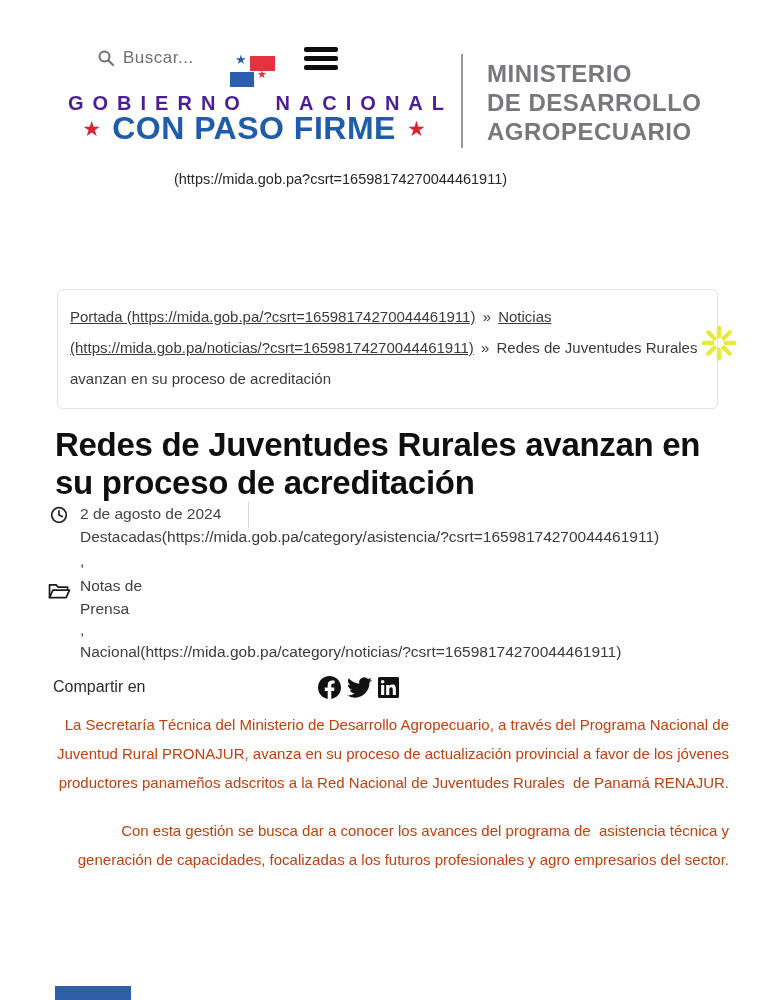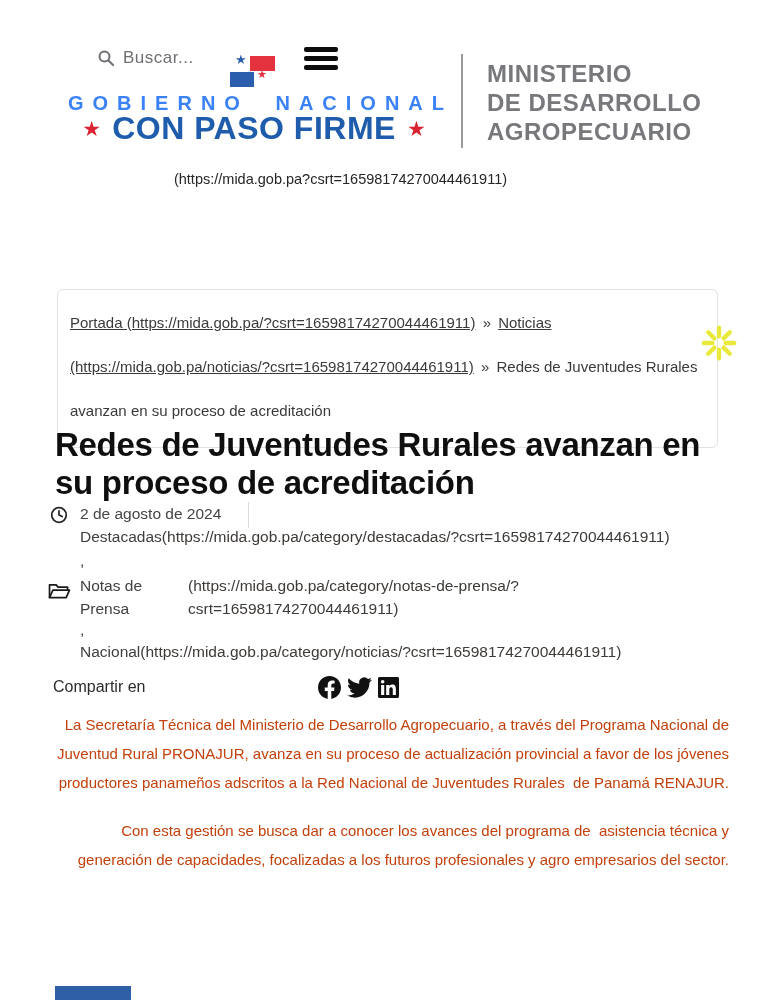--- a/index.html
+++ b/index.html
@@ -16,37 +16,37 @@
   .flag .q-red  { position:absolute; left:20px; top:1px;  width:25px; height:15px; background:#e4333e; }
   .flag .q-blue { position:absolute; left:0;    top:17px; width:24px; height:15px; background:#2b5fae; }
   .flag .star-blue { position:absolute; left:5px;  top:-3px; color:#2b5fae; font-size:13px; }
   .flag .star-red  { position:absolute; left:27px; top:13px; color:#e4333e; font-size:11px; }
 
   .hamburger { position:absolute; left:304px; top:47px; width:34px; cursor:pointer; }
   .hamburger span { display:block; width:34px; height:5px; background:#0d0d0d; border-radius:2px; margin-bottom:4px; }
   .hamburger span:last-child { margin-bottom:0; }
 
   .brand { position:absolute; left:0; top:0; width:773px; height:160px; cursor:pointer; }
-  .brand-line1 { position:absolute; left:68px; top:92px; width:380px; color:#3b82f6;
+  .brand-line1 { position:absolute; left:68px; top:92px; width:380px; color:#4c1d95;
                  font-size:20px; font-weight:600; letter-spacing:9px; word-spacing:12px; white-space:nowrap; }
   .brand-line2 { position:absolute; left:60px; top:110px; width:388px; display:flex; align-items:center;
                  justify-content:center; gap:11px; white-space:nowrap; }
   .brand-line2 .star { color:#da2332; font-size:21px; }
   .brand-line2 .tagline { color:#1f5cab; font-size:32px; font-weight:800; letter-spacing:.5px; }
   .logo-divider { position:absolute; left:461px; top:54px; width:2px; height:94px; background:#97999c; }
   .ministry { position:absolute; left:487px; top:59px; color:#77787b; font-size:24px; font-weight:700;
               line-height:29px; letter-spacing:.5px; }
 
   .url-note { position:absolute; left:0; top:171px; width:681px; text-align:center;
               color:#262626; font-size:14.5px; }
 
   
   .breadcrumb { position:absolute; left:57px; top:289px; width:661px; background:#fff;
                 border:1px solid #e2e2e2; border-radius:6px; padding:11px 12px 14px 12px;
-                font-size:15px; line-height:44px; color:#3a3a3a; }
+                font-size:15px; line-height:31px; color:#3a3a3a; }
   .breadcrumb a { color:#3a3a3a; text-decoration:underline; cursor:pointer; }
   .breadcrumb .sep { padding:0 3px; }
   .spinner { position:absolute; left:700px; top:324px; width:38px; height:38px; }
 
   
   .article-title { position:absolute; left:55px; top:426px; width:662px; color:#0f0f0f;
                    font-size:33px; font-weight:700; line-height:38px; letter-spacing:-.3px; }
 
   .meta-date { position:absolute; left:80px; top:505px; font-size:15.5px; font-weight:500; color:#454545; }
   .clock { position:absolute; left:50px; top:506px; }
@@ -151,33 +151,29 @@
   <div class="meta-divider"></div>
 
   <span class="folder">
     <svg width="23" height="19" viewBox="0 0 24 20" fill="none" stroke="#1a1a1a" stroke-width="1.8" stroke-linejoin="round">
       <path d="M1.5 16.5 V3 h7 l2 2.5 h10 v3"></path>
       <path d="M1.5 16.5 L5 8.5 h17.5 L19 16.5 Z"></path>
     </svg>
   </span>
 
   <div class="cat" style="top:528px;">
-    <span class="cname">Destacadas</span><span class="curl">(https://mida.gob.pa/category/destacadas/?csrt=16598174270044461911)</span>
+    <span class="cname">Destacadas</span><span class="curl">(https://mida.gob.pa/category/asistencia/?csrt=16598174270044461911)</span>
   </div>
   <div class="cat-comma" style="top:552px;">,</div>
 
   <div class="cat cat-cols" style="top:574px;">
     <div class="col-name cname">
       <div>Notas de</div>
       <div>Prensa</div>
     </div>
-    <div class="curl">
-      <div>(https://mida.gob.pa/category/notas-de-prensa/?</div>
-      <div>csrt=16598174270044461911)</div>
-    </div>
   </div>
   <div class="cat-comma" style="top:621px;">,</div>
 
   <div class="cat" style="top:643px;">
     <span class="cname">Nacional</span><span class="curl">(https://mida.gob.pa/category/noticias/?csrt=16598174270044461911)</span>
   </div>
 
   <div class="share-label">Compartir en</div>
   <div class="share-icons">
     <span class="sicon">

